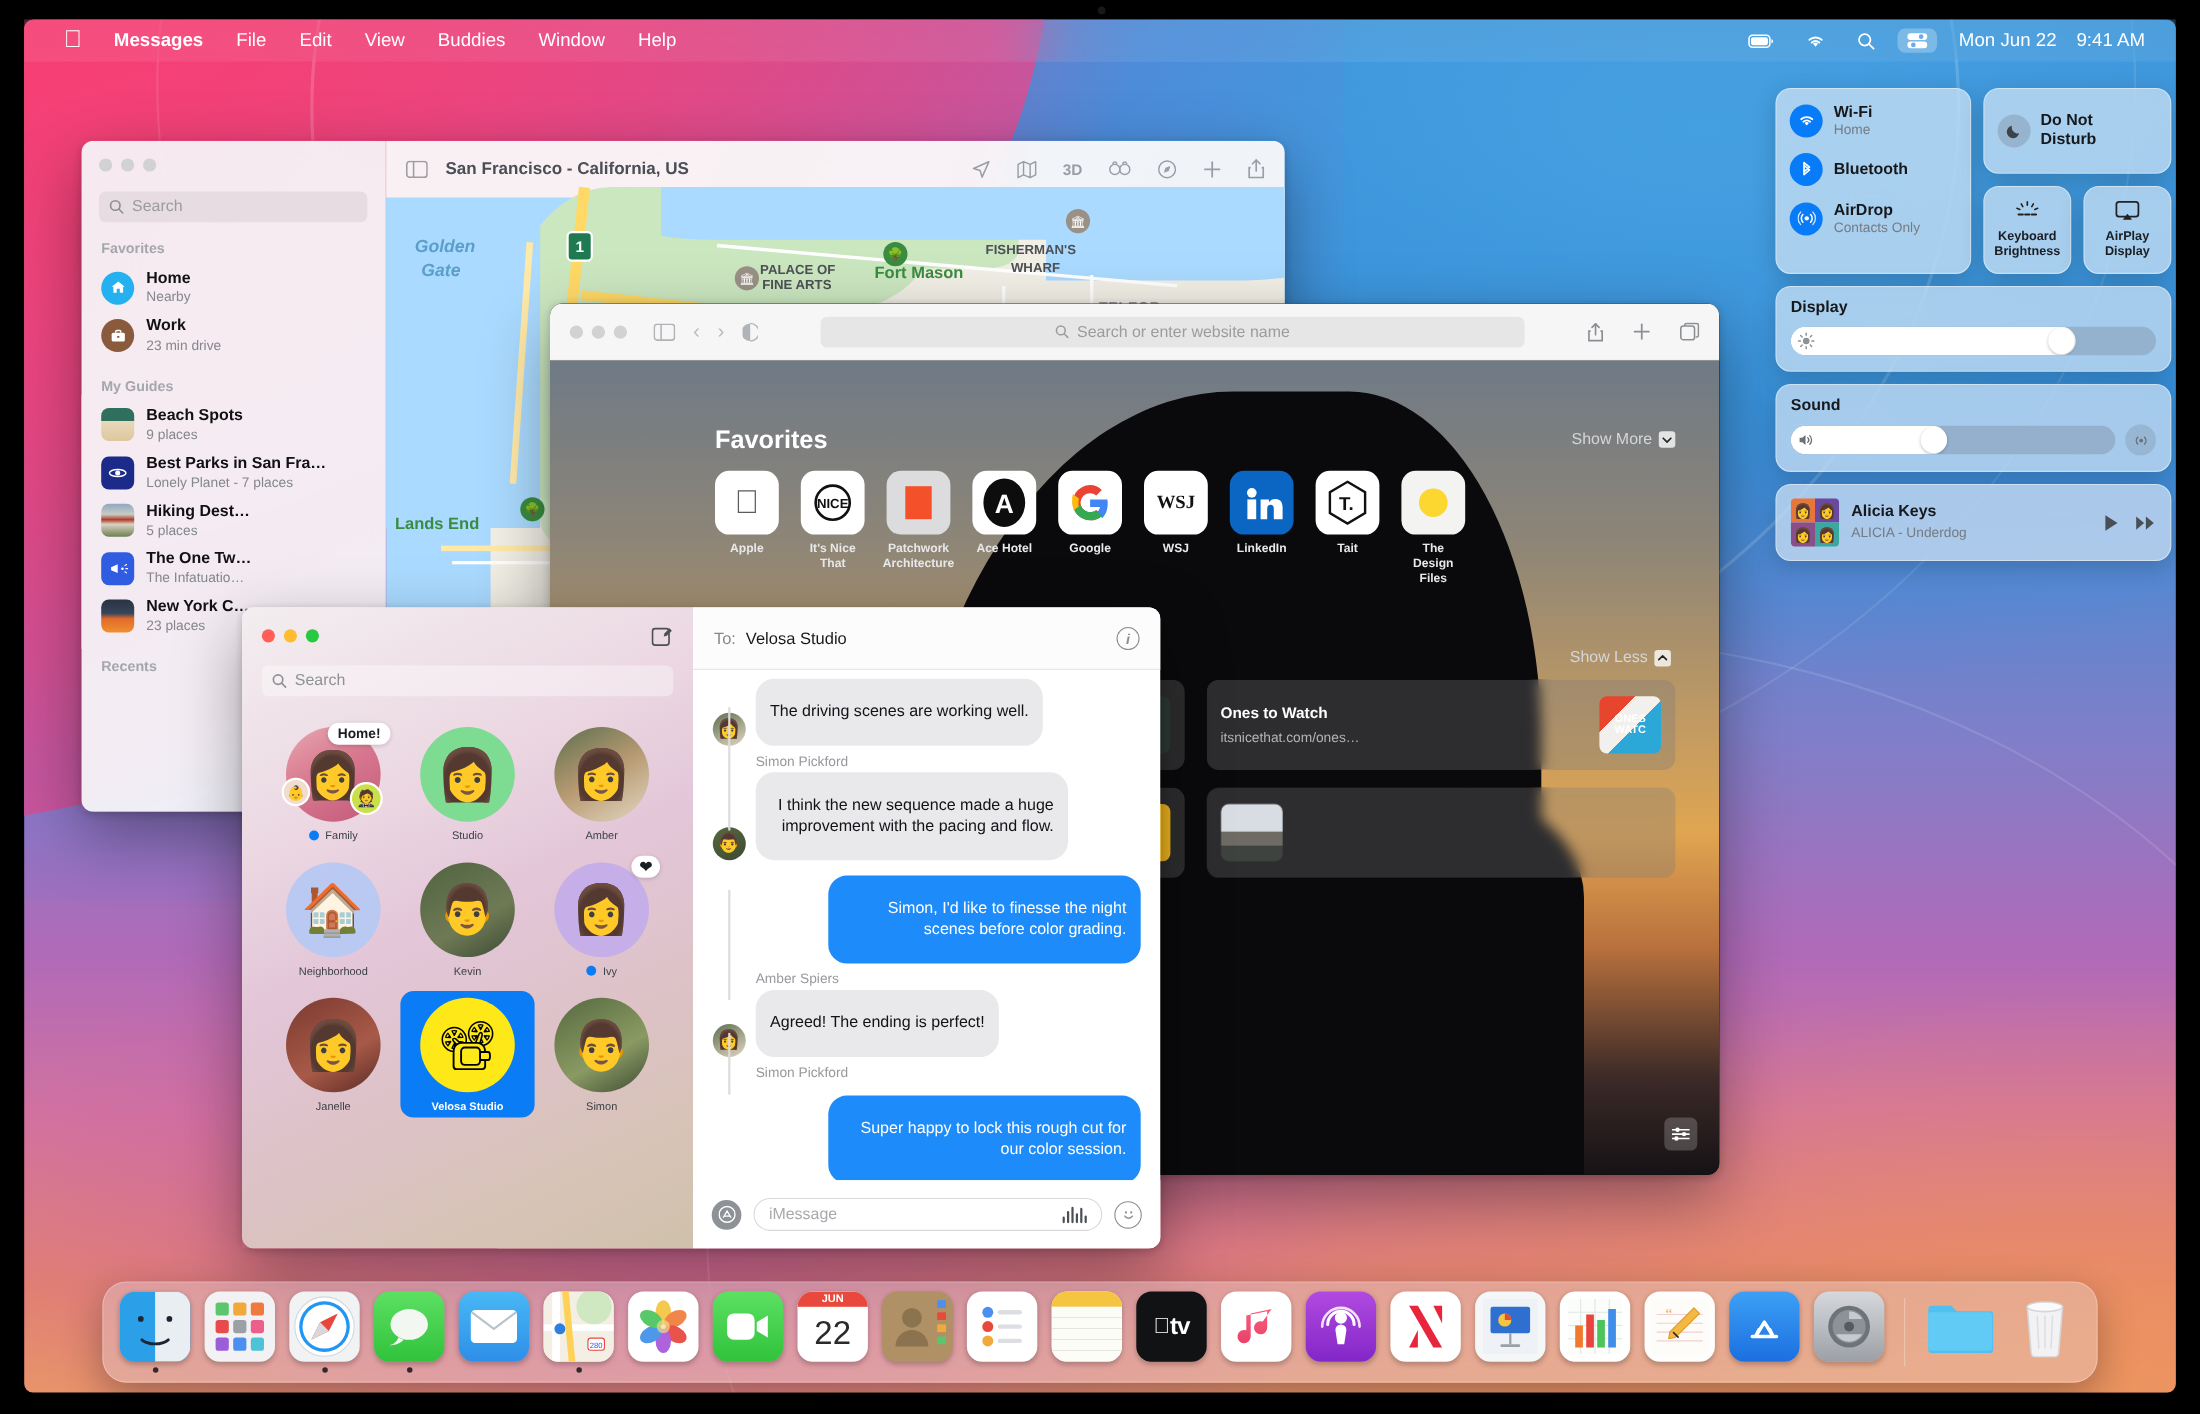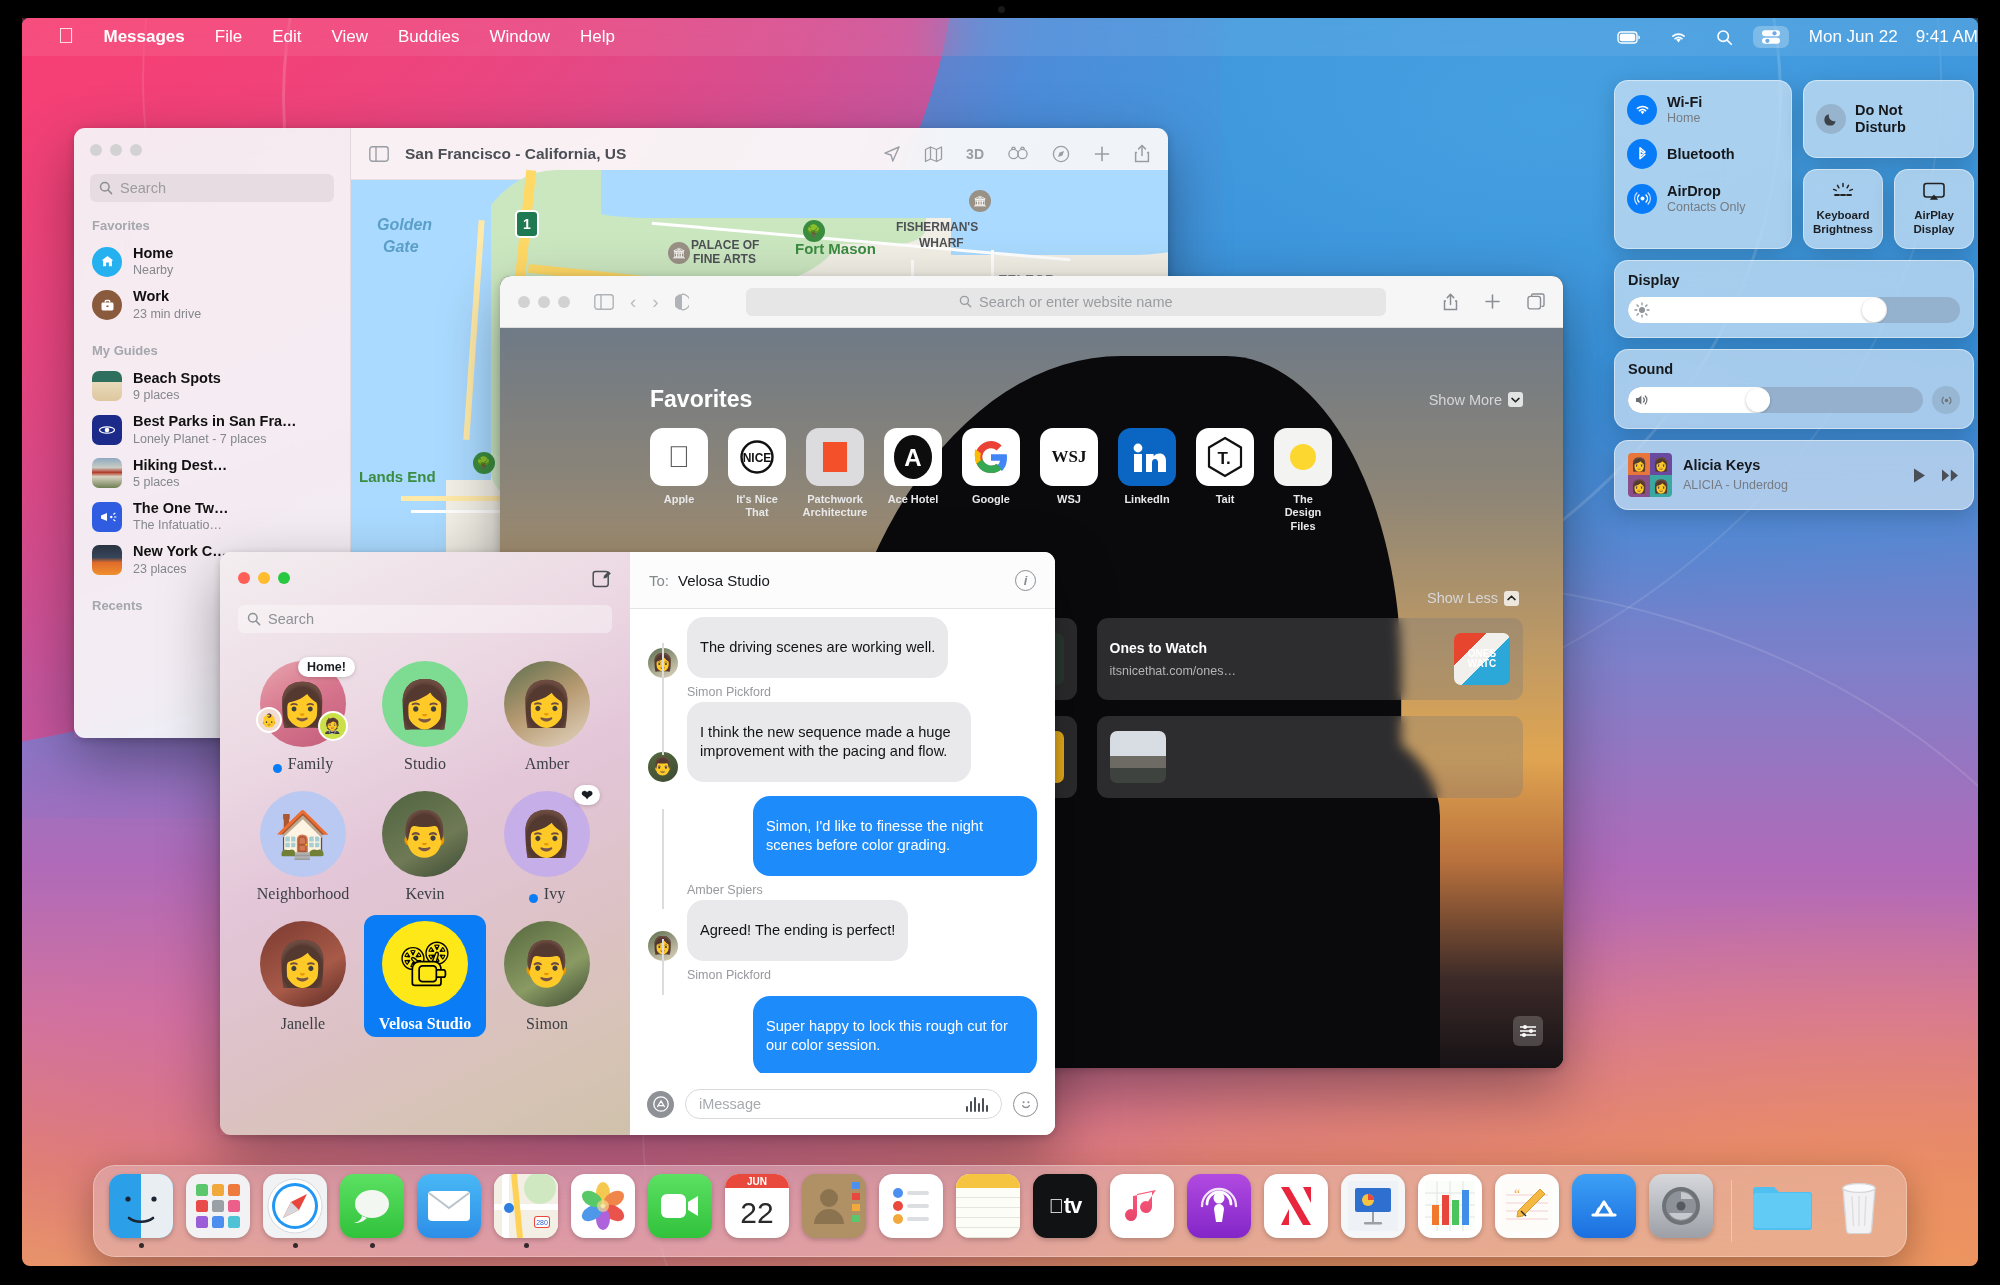--- a/index.html
+++ b/index.html
@@ -61,21 +61,21 @@
     display: flex; align-items: center;
     background: rgba(255,255,255,.08);
     backdrop-filter: blur(24px);
     color: #fff; font-size: 17px; font-weight: 500;
     z-index: 60;
   }
   .mb-left { display: flex; align-items: center; gap: 0px; padding-left: 26px; }
   .mb-item { padding: 0 15px; white-space: nowrap; cursor: default; }
   .mb-item.bold { font-weight: 700; }
   .apple-logo { font-size: 22px; padding: 0 14px 3px 10px; }
-  .mb-right { margin-left: auto; display: flex; align-items: center; gap: 0; }
+  .mb-right { margin-left: auto; display: flex; align-items: center; gap: 0; padding-right: 28px; }
   .mb-ico { padding: 0 14px; display: flex; align-items: center; }
   .mb-time { padding: 0 0 0 14px; font-weight: 500; white-space: nowrap;}
   .mb-date { padding: 0 4px 0 14px; font-weight: 500; white-space: nowrap;}
   .cc-btn {
     background: rgba(255,255,255,.25); border-radius: 7px; padding: 3px 8px;
     display: flex; align-items: center; margin: 0 6px;
   }
 
   
   .cc-panel {
@@ -281,21 +281,21 @@
     font-size: 14.5px; color: #8e9196;
   }
   .ctk-grid {
     display: grid; grid-template-columns: repeat(3, 1fr); gap: 8px 0;
     padding: 22px 22px 0;
   }
   .ctk { display: flex; flex-direction: column; align-items: center; gap: 8px; padding: 6px 0 4px; border-radius: 12px; }
   .ctk.sel { background: #0a7cf6; }
   .ctk-av { width: 86px; height: 86px; border-radius: 50%; position: relative; overflow: visible; }
   .ctk-av .inner { width: 100%; height: 100%; border-radius: 50%; overflow: hidden; display:flex; align-items:center; justify-content:center;}
-  .ctk-name { font-size: 16px; color: #3c4046; display: flex; align-items: flex-end; gap: 6px; font-weight: 500; font-family: Liberation Serif, serif;}
+  .ctk-name { font-size: 10px; color: #3c4046; display: flex; align-items: flex-start; gap: 6px; font-weight: 500;}
   .ctk.sel .ctk-name { color: #fff; font-weight: 600;}
   .unread-dot { width: 9px; height: 9px; border-radius: 50%; background: #0a7cf6; display: block; }
   .bubble-tag {
     position: absolute; background: #fff; border-radius: 13px; padding: 3px 9px;
     font-size: 12.5px; font-weight: 700; color: #1a1d21; white-space: nowrap;
     box-shadow: 0 1px 4px rgba(0,0,0,.18);
   }
   .msg-conv { position: absolute; left: 410px; top: 0; right: 0; bottom: 0; background: #fff; }
   .conv-head {
     height: 57px; display: flex; align-items: center; gap: 9px; padding: 0 19px;
@@ -306,21 +306,21 @@
   .conv-info { margin-left: auto; width: 21px; height: 21px; border-radius: 50%;
                border: 1.6px solid #8a8d92; color: #8a8d92; font-size: 13px; font-weight: 700;
                display: flex; align-items: center; justify-content: center; font-style: italic;}
   .conv-body { position: absolute; left:0; right:0; top:57px; bottom:62px; padding: 8px 18px 0; overflow: hidden;}
   .m-row { display: flex; align-items: flex-end; gap: 9px; margin-bottom: 6px; }
   .m-row.out { justify-content: flex-end; }
   .m-av { width: 30px; height: 30px; border-radius: 50%; flex: 0 0 30px; overflow: hidden; }
   .m-sender { font-size: 12.5px; color: #98999e; margin: 7px 0 3px 39px; }
   .m-bub {
     max-width: 284px; border-radius: 17px; padding: 21px 13px;
-    font-size: 14.6px; line-height: 1.3;
+    font-size: 14.6px; line-height: 1.3; text-align: right;
   }
   .m-bub.in { background: #e9e9eb; color: #111317; }
   .m-bub.out { background: #1e8bfa; color: #fff; }
   .m-delivered { text-align: right; font-size: 12px; color: #98999e; margin: 3px 6px 0 0;}
   .thread-line { position: absolute; left: 32px; width: 2px; background: #dcdcde; }
   .conv-foot {
     position: absolute; left: 0; right: 0; bottom: 0; height: 62px;
     display: flex; align-items: center; gap: 11px; padding: 0 17px;
     background: #fff;
   }

